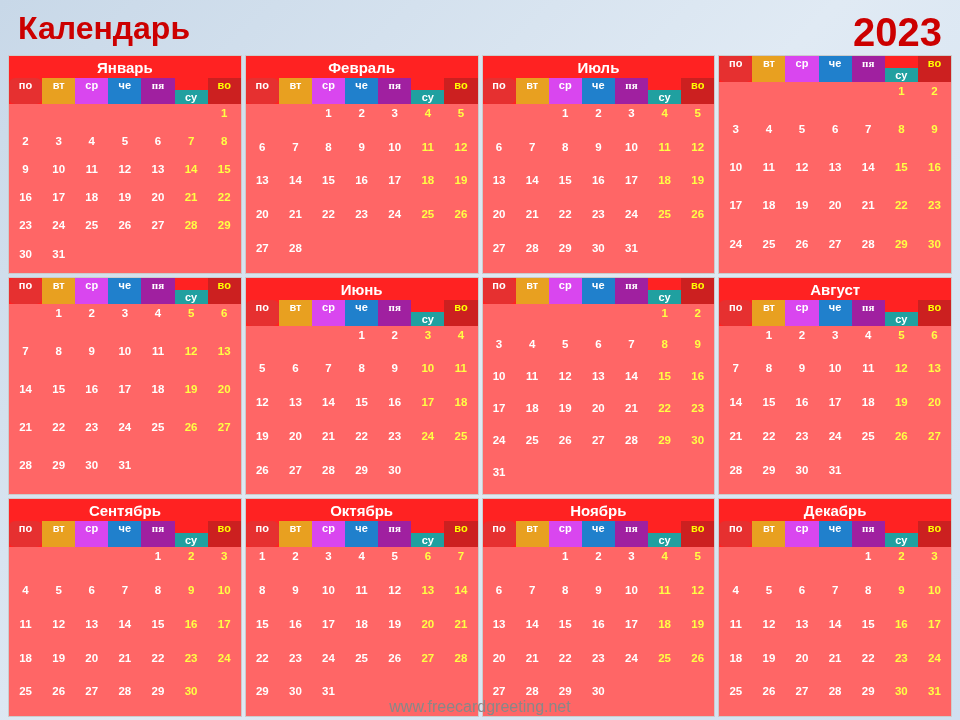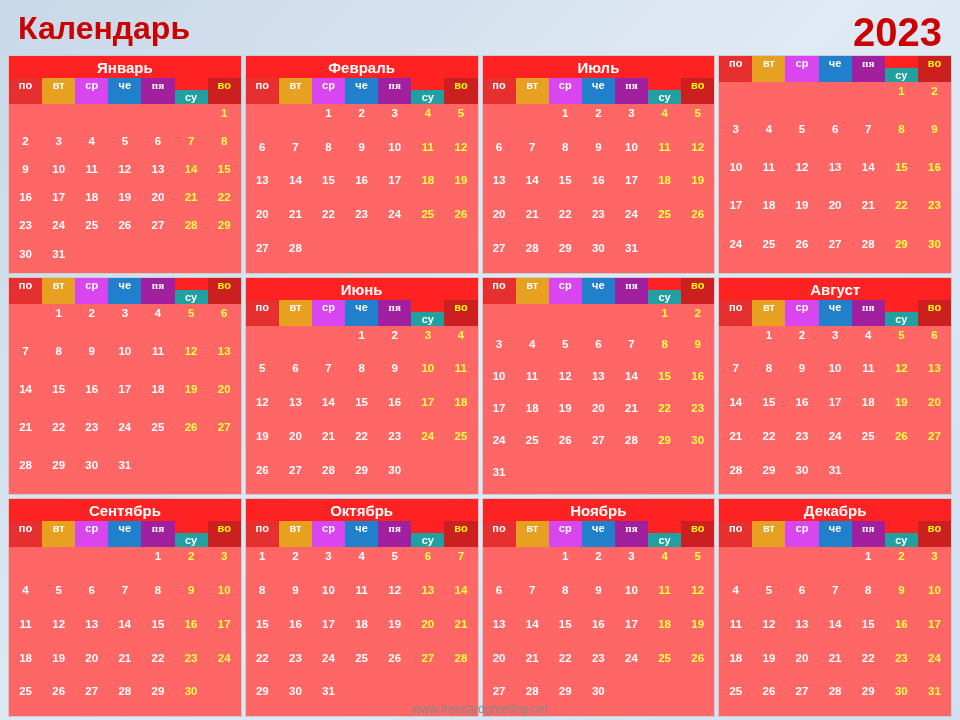--- a/index.html
+++ b/index.html
@@ -81,21 +81,21 @@
       line-height: 1.5;
     }
     .day-cell.empty { }
     .day-cell.sunday { color: #ffff44; }
     .day-cell.saturday { color: #ffff44; }
     .watermark {
       position: absolute;
       bottom: 4px;
       left: 50%;
       transform: translateX(-50%);
-      font-size: 12px;
+      font-size: 16px;
       color: #888;
     }
   </style>
 </head>
 <body>
 
 <div class="main-title">Календарь</div>
 <div class="year-label">2023</div>
 
 <div class="calendar-grid" id="calendarGrid">

